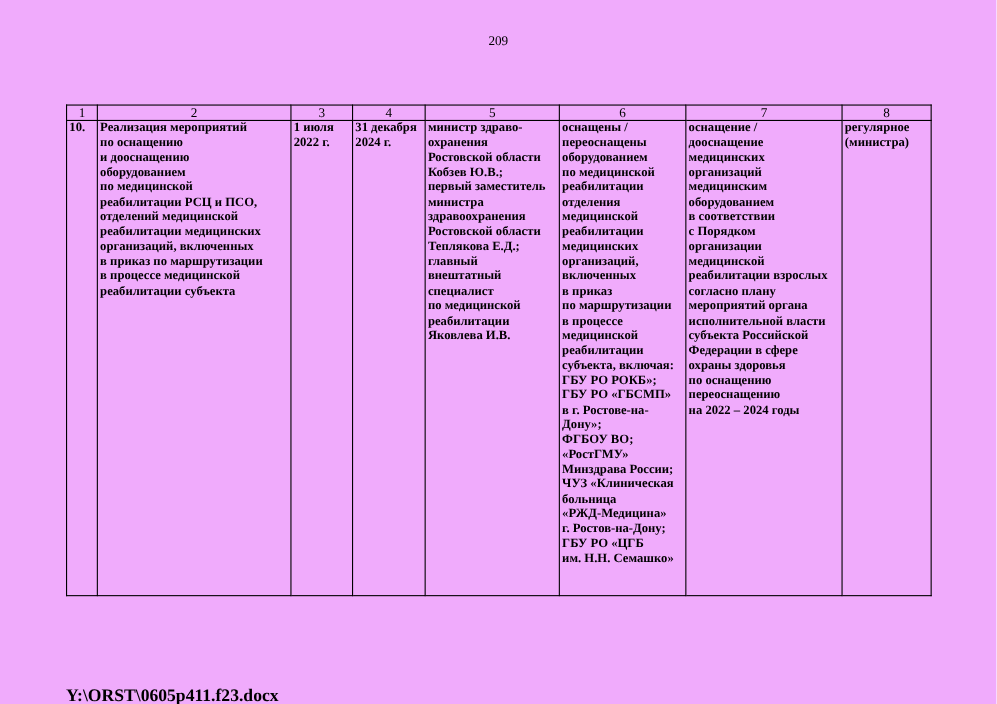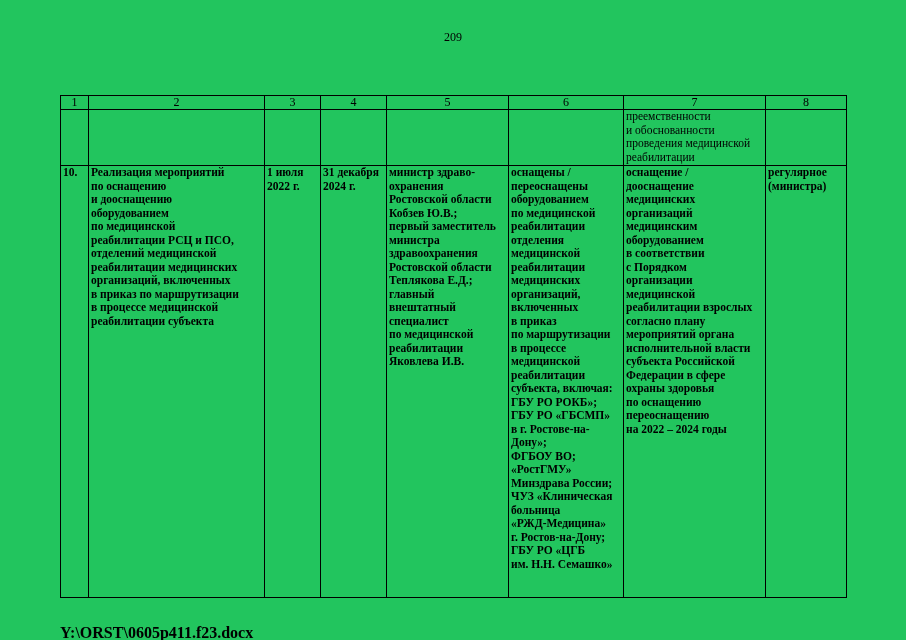--- a/index.html
+++ b/index.html
@@ -1,19 +1,19 @@
 <!DOCTYPE html>
 <html><head>
 <meta charset="utf-8">
 <style>
   html,body { margin:0; padding:0; background:#ffffff; }
   .page {
     position:relative;
     width:906px; height:640px;
-    background:#22c55e;
+    background:#f0abfc;
     font-family:"Liberation Serif", serif;
     color:#000000;
     overflow:hidden;
   }
   .page-number {
     position:absolute; top:30px; left:0;
     width:100%;
     text-align:center;
     font-size:12px;
   }
@@ -75,33 +75,20 @@
       <td>1</td>
       <td>2</td>
       <td>3</td>
       <td>4</td>
       <td>5</td>
       <td>6</td>
       <td>7</td>
       <td>8</td>
     </tr>
 
-    <tr class="cont-row">
-      <td></td>
-      <td></td>
-      <td></td>
-      <td></td>
-      <td></td>
-      <td></td>
-      <td>преемственности
-и обоснованности
-проведения медицинской
-реабилитации</td>
-      <td></td>
-    </tr>
 
     <tr class="main-row">
       <td>10.</td>
       <td>Реализация мероприятий
 по оснащению
 и дооснащению
 оборудованием
 по медицинской
 реабилитации РСЦ и ПСО,
 отделений медицинской

